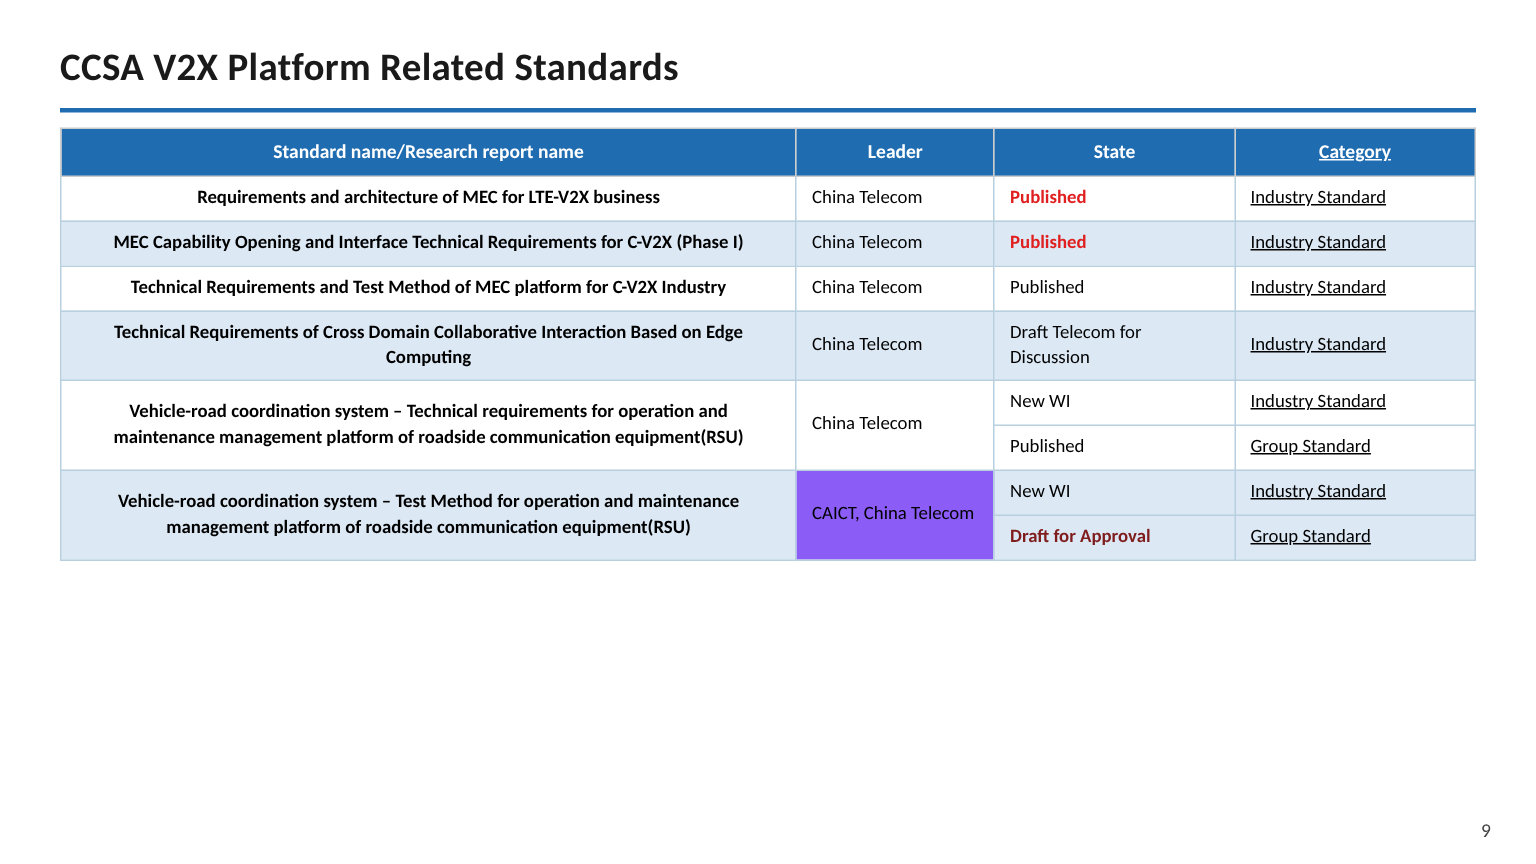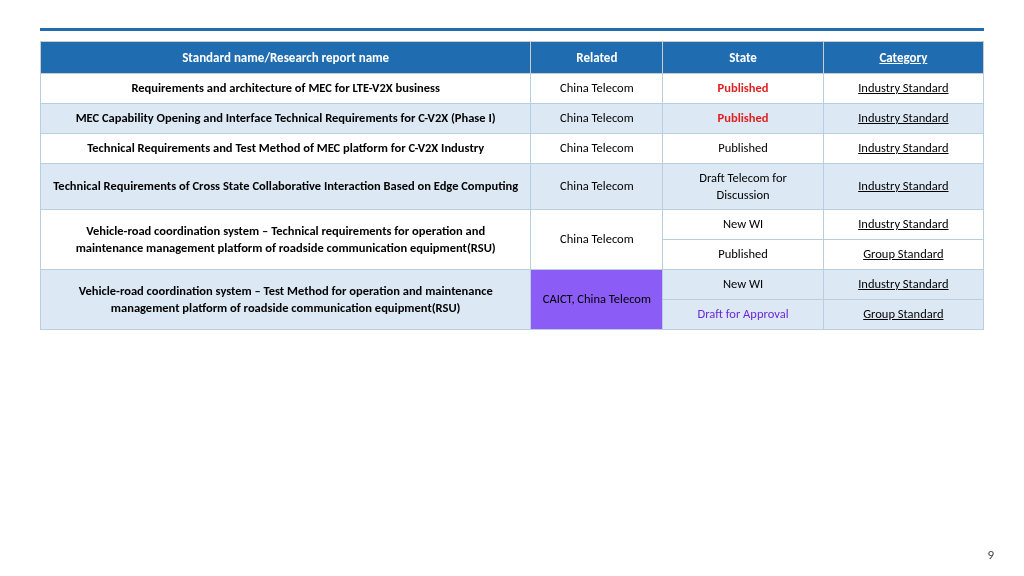--- a/index.html
+++ b/index.html
@@ -47,59 +47,60 @@
     }
     tbody tr {
       background: #fff;
     }
     tbody tr.alt {
       background: #dce9f5;
     }
     tbody td {
       padding: 6px 10px;
       border: 1px solid #b8cfe0;
-      text-align: center;
+      text-align: left;
       vertical-align: middle;
       line-height: 1.35;
     }
     tbody td.name-col {
       text-align: center;
       font-weight: 700;
     }
     .published-red {
       color: #e02020;
       font-weight: 700;
     }
     .draft-orange {
-      color: #6d28d9;
-      font-weight: 400;
+      color: #7f1d1d;
+      font-weight: 700;
     }
     .page-number {
       position: absolute;
       bottom: 14px;
       right: 30px;
       font-size: 13px;
       color: #444;
     }
     .col-name { width: 52%; }
     .col-leader { width: 14%; }
     .col-state { width: 17%; }
     .col-cat { width: 17%; text-decoration: underline; }
   </style>
 </head>
 <body>
 
 <div class="page">
+  <h1 class="page-title">CCSA V2X Platform Related Standards</h1>
   <div class="blue-line"></div>
 
   <table>
     <thead>
       <tr>
         <th class="col-name">Standard name/Research report name</th>
-        <th class="col-leader">Related</th>
+        <th class="col-leader">Leader</th>
         <th class="col-state">State</th>
         <th class="col-cat">Category</th>
       </tr>
     </thead>
     <tbody id="table-body">
     <tr class="">
   <td class="name-col col-name"><strong>Requirements and architecture of MEC for LTE-V2X business</strong></td>
   <td class="col-leader">China Telecom</td>
   <td class="col-state published-red">Published</td>
   <td class="col-cat">Industry Standard</td>
@@ -110,21 +111,21 @@
   <td class="col-state published-red">Published</td>
   <td class="col-cat">Industry Standard</td>
 </tr>
         <tr class="">
   <td class="name-col col-name"><strong>Technical Requirements and Test Method of MEC platform for C-V2X Industry</strong></td>
   <td class="col-leader">China Telecom</td>
   <td class="col-state">Published</td>
   <td class="col-cat">Industry Standard</td>
 </tr>
         <tr class="alt">
-  <td class="name-col col-name"><strong>Technical Requirements of Cross State Collaborative Interaction Based on Edge Computing</strong></td>
+  <td class="name-col col-name"><strong>Technical Requirements of Cross Domain Collaborative Interaction Based on Edge Computing</strong></td>
   <td class="col-leader">China Telecom</td>
   <td class="col-state">Draft Telecom for Discussion</td>
   <td class="col-cat">Industry Standard</td>
 </tr>
         <tr class="">
   <td class="name-col col-name" rowspan="2" style="vertical-align:middle;"><strong>Vehicle-road coordination system – Technical requirements for operation and maintenance management platform of roadside communication equipment(RSU)</strong></td>
   <td class="col-leader" rowspan="2" style="vertical-align:middle;">China Telecom</td>
   <td class="col-state">New WI</td>
   <td class="col-cat">Industry Standard</td>
 </tr>

